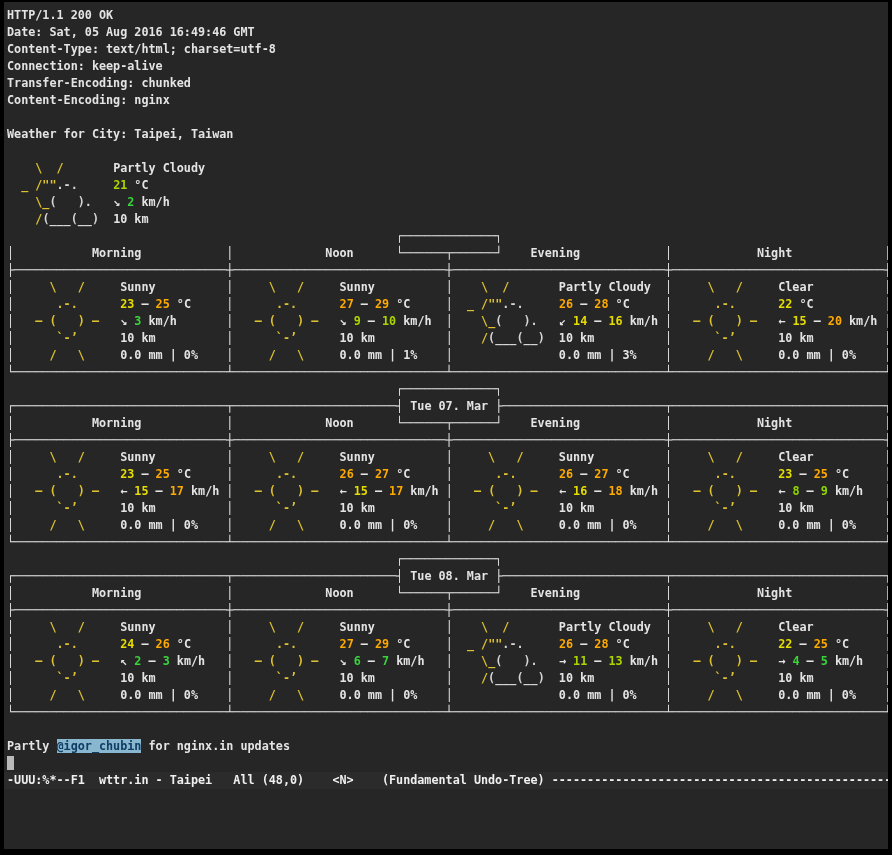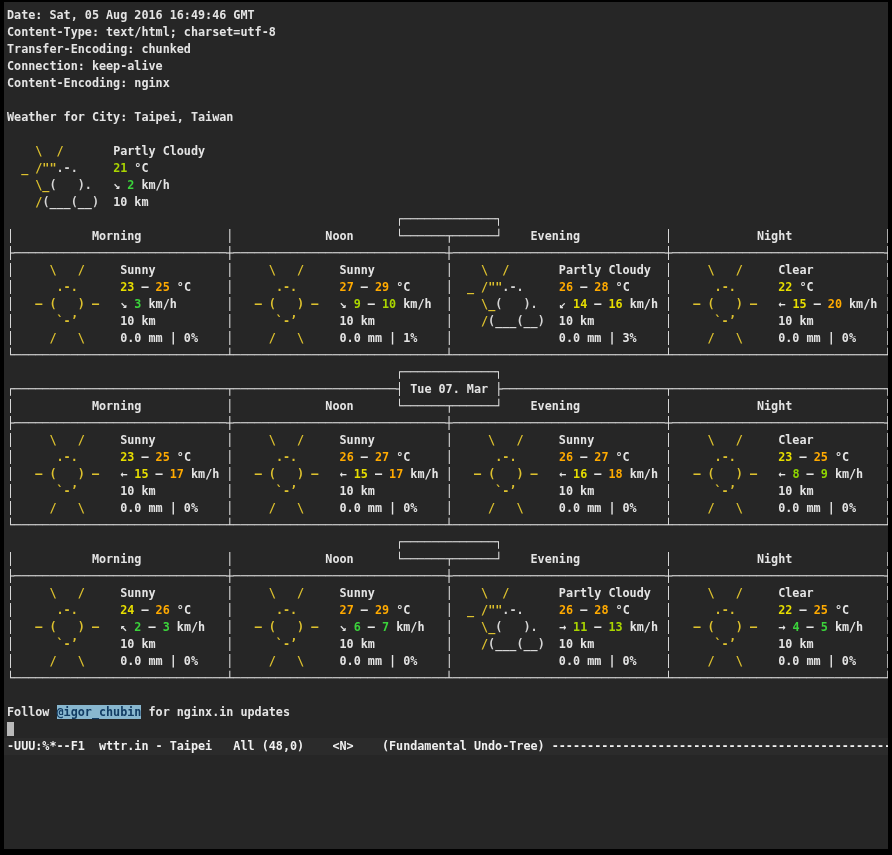--- a/index.html
+++ b/index.html
@@ -21,24 +21,25 @@
     margin-left: -3px; padding-left: 3px;
   }
   .echo { height: 16px; }
 </style>
 </head>
 <body>
 
 <div class="frame" style="background: rgb(0, 0, 0);">
   <div id="screen" style="background: rgb(38, 38, 38);">
     <div id="sec-http">
+        <div class="row"><span style="color: rgb(228, 228, 228);">HTTP/1.1 200 OK</span></div>
         <div class="row"><span style="color: rgb(228, 228, 228);">Date: Sat, 05 Aug 2016 16:49:46 GMT</span></div>
         <div class="row"><span style="color: rgb(228, 228, 228);">Content-Type: text/html; charset=utf-8</span></div>
+        <div class="row"><span style="color: rgb(228, 228, 228);">Connection: keep-alive</span></div>
         <div class="row"><span style="color: rgb(228, 228, 228);">Transfer-Encoding: chunked</span></div>
-        <div class="row"><span style="color: rgb(228, 228, 228);">Connection: keep-alive</span></div>
         <div class="row"><span style="color: rgb(228, 228, 228);">Content-Encoding: nginx</span></div>
         <div class="row"><span style="color: rgb(228, 228, 228);"> </span></div>
       </div>
     <div id="sec-city">
         <div class="row"><span style="color: rgb(228, 228, 228);">Weather for City: Taipei, Taiwan</span></div>
         <div class="row"><span style="color: rgb(228, 228, 228);"> </span></div>
       </div>
     <div id="sec-current">
         <div class="row"><span style="color: rgb(228, 228, 228);"> </span><span style="color: rgb(221, 193, 46);">   \  /      </span><span style="color: rgb(228, 228, 228);"> </span><span style="color: rgb(228, 228, 228);">Partly Cloudy</span></div>
         <div class="row"><span style="color: rgb(228, 228, 228);"> </span><span style="color: rgb(221, 193, 46);"> _ /""</span><span style="color: rgb(214, 214, 214);">.-.    </span><span style="color: rgb(228, 228, 228);"> </span><span style="color: rgb(170, 213, 0);">21</span><span style="color: rgb(228, 228, 228);"> °C</span></div>
@@ -64,31 +65,32 @@
           <div class="row"><span style="color: rgb(228, 228, 228);">├──────────────────────────────┼──────────────────────────────┼──────────────────────────────┼──────────────────────────────┤</span></div>
           <div class="row"><span style="color: rgb(228, 228, 228);">│</span><span style="color: rgb(228, 228, 228);"> </span><span style="color: rgb(221, 193, 46);">    \   /    </span><span style="color: rgb(228, 228, 228);"> </span><span style="color: rgb(228, 228, 228);">Sunny</span><span style="color: rgb(228, 228, 228);">          </span><span style="color: rgb(228, 228, 228);">│</span><span style="color: rgb(228, 228, 228);"> </span><span style="color: rgb(221, 193, 46);">    \   /    </span><span style="color: rgb(228, 228, 228);"> </span><span style="color: rgb(228, 228, 228);">Sunny</span><span style="color: rgb(228, 228, 228);">          </span><span style="color: rgb(228, 228, 228);">│</span><span style="color: rgb(228, 228, 228);"> </span><span style="color: rgb(221, 193, 46);">    \   /    </span><span style="color: rgb(228, 228, 228);"> </span><span style="color: rgb(228, 228, 228);">Sunny</span><span style="color: rgb(228, 228, 228);">          </span><span style="color: rgb(228, 228, 228);">│</span><span style="color: rgb(228, 228, 228);"> </span><span style="color: rgb(221, 193, 46);">    \   /    </span><span style="color: rgb(228, 228, 228);"> </span><span style="color: rgb(228, 228, 228);">Clear</span><span style="color: rgb(228, 228, 228);">          </span><span style="color: rgb(228, 228, 228);">│</span></div>
           <div class="row"><span style="color: rgb(228, 228, 228);">│</span><span style="color: rgb(228, 228, 228);"> </span><span style="color: rgb(221, 193, 46);">     .-.     </span><span style="color: rgb(228, 228, 228);"> </span><span style="color: rgb(230, 221, 0);">23</span><span style="color: rgb(228, 228, 228);"> – </span><span style="color: rgb(255, 170, 0);">25</span><span style="color: rgb(228, 228, 228);"> °C</span><span style="color: rgb(228, 228, 228);">     </span><span style="color: rgb(228, 228, 228);">│</span><span style="color: rgb(228, 228, 228);"> </span><span style="color: rgb(221, 193, 46);">     .-.     </span><span style="color: rgb(228, 228, 228);"> </span><span style="color: rgb(255, 170, 0);">26</span><span style="color: rgb(228, 228, 228);"> – </span><span style="color: rgb(255, 170, 0);">27</span><span style="color: rgb(228, 228, 228);"> °C</span><span style="color: rgb(228, 228, 228);">     </span><span style="color: rgb(228, 228, 228);">│</span><span style="color: rgb(228, 228, 228);"> </span><span style="color: rgb(221, 193, 46);">     .-.     </span><span style="color: rgb(228, 228, 228);"> </span><span style="color: rgb(255, 170, 0);">26</span><span style="color: rgb(228, 228, 228);"> – </span><span style="color: rgb(255, 170, 0);">27</span><span style="color: rgb(228, 228, 228);"> °C</span><span style="color: rgb(228, 228, 228);">     </span><span style="color: rgb(228, 228, 228);">│</span><span style="color: rgb(228, 228, 228);"> </span><span style="color: rgb(221, 193, 46);">     .-.     </span><span style="color: rgb(228, 228, 228);"> </span><span style="color: rgb(230, 221, 0);">23</span><span style="color: rgb(228, 228, 228);"> – </span><span style="color: rgb(255, 170, 0);">25</span><span style="color: rgb(228, 228, 228);"> °C</span><span style="color: rgb(228, 228, 228);">     </span><span style="color: rgb(228, 228, 228);">│</span></div>
           <div class="row"><span style="color: rgb(228, 228, 228);">│</span><span style="color: rgb(228, 228, 228);"> </span><span style="color: rgb(221, 193, 46);">  – (   ) –  </span><span style="color: rgb(228, 228, 228);"> </span><span style="color: rgb(228, 228, 228);">← </span><span style="color: rgb(230, 221, 0);">15</span><span style="color: rgb(228, 228, 228);"> – </span><span style="color: rgb(255, 170, 0);">17</span><span style="color: rgb(228, 228, 228);"> km/h</span><span style="color: rgb(228, 228, 228);"> </span><span style="color: rgb(228, 228, 228);">│</span><span style="color: rgb(228, 228, 228);"> </span><span style="color: rgb(221, 193, 46);">  – (   ) –  </span><span style="color: rgb(228, 228, 228);"> </span><span style="color: rgb(228, 228, 228);">← </span><span style="color: rgb(230, 221, 0);">15</span><span style="color: rgb(228, 228, 228);"> – </span><span style="color: rgb(255, 170, 0);">17</span><span style="color: rgb(228, 228, 228);"> km/h</span><span style="color: rgb(228, 228, 228);"> </span><span style="color: rgb(228, 228, 228);">│</span><span style="color: rgb(228, 228, 228);"> </span><span style="color: rgb(221, 193, 46);">  – (   ) –  </span><span style="color: rgb(228, 228, 228);"> </span><span style="color: rgb(228, 228, 228);">← </span><span style="color: rgb(230, 221, 0);">16</span><span style="color: rgb(228, 228, 228);"> – </span><span style="color: rgb(255, 170, 0);">18</span><span style="color: rgb(228, 228, 228);"> km/h</span><span style="color: rgb(228, 228, 228);"> </span><span style="color: rgb(228, 228, 228);">│</span><span style="color: rgb(228, 228, 228);"> </span><span style="color: rgb(221, 193, 46);">  – (   ) –  </span><span style="color: rgb(228, 228, 228);"> </span><span style="color: rgb(228, 228, 228);">← </span><span style="color: rgb(143, 215, 0);">8</span><span style="color: rgb(228, 228, 228);"> – </span><span style="color: rgb(143, 215, 0);">9</span><span style="color: rgb(228, 228, 228);"> km/h</span><span style="color: rgb(228, 228, 228);">   </span><span style="color: rgb(228, 228, 228);">│</span></div>
           <div class="row"><span style="color: rgb(228, 228, 228);">│</span><span style="color: rgb(228, 228, 228);"> </span><span style="color: rgb(221, 193, 46);">     `-’     </span><span style="color: rgb(228, 228, 228);"> </span><span style="color: rgb(228, 228, 228);">10 km</span><span style="color: rgb(228, 228, 228);">          </span><span style="color: rgb(228, 228, 228);">│</span><span style="color: rgb(228, 228, 228);"> </span><span style="color: rgb(221, 193, 46);">     `-’     </span><span style="color: rgb(228, 228, 228);"> </span><span style="color: rgb(228, 228, 228);">10 km</span><span style="color: rgb(228, 228, 228);">          </span><span style="color: rgb(228, 228, 228);">│</span><span style="color: rgb(228, 228, 228);"> </span><span style="color: rgb(221, 193, 46);">     `-’     </span><span style="color: rgb(228, 228, 228);"> </span><span style="color: rgb(228, 228, 228);">10 km</span><span style="color: rgb(228, 228, 228);">          </span><span style="color: rgb(228, 228, 228);">│</span><span style="color: rgb(228, 228, 228);"> </span><span style="color: rgb(221, 193, 46);">     `-’     </span><span style="color: rgb(228, 228, 228);"> </span><span style="color: rgb(228, 228, 228);">10 km</span><span style="color: rgb(228, 228, 228);">          </span><span style="color: rgb(228, 228, 228);">│</span></div>
           <div class="row"><span style="color: rgb(228, 228, 228);">│</span><span style="color: rgb(228, 228, 228);"> </span><span style="color: rgb(221, 193, 46);">    /   \    </span><span style="color: rgb(228, 228, 228);"> </span><span style="color: rgb(228, 228, 228);">0.0 mm | 0%</span><span style="color: rgb(228, 228, 228);">    </span><span style="color: rgb(228, 228, 228);">│</span><span style="color: rgb(228, 228, 228);"> </span><span style="color: rgb(221, 193, 46);">    /   \    </span><span style="color: rgb(228, 228, 228);"> </span><span style="color: rgb(228, 228, 228);">0.0 mm | 0%</span><span style="color: rgb(228, 228, 228);">    </span><span style="color: rgb(228, 228, 228);">│</span><span style="color: rgb(228, 228, 228);"> </span><span style="color: rgb(221, 193, 46);">    /   \    </span><span style="color: rgb(228, 228, 228);"> </span><span style="color: rgb(228, 228, 228);">0.0 mm | 0%</span><span style="color: rgb(228, 228, 228);">    </span><span style="color: rgb(228, 228, 228);">│</span><span style="color: rgb(228, 228, 228);"> </span><span style="color: rgb(221, 193, 46);">    /   \    </span><span style="color: rgb(228, 228, 228);"> </span><span style="color: rgb(228, 228, 228);">0.0 mm | 0%</span><span style="color: rgb(228, 228, 228);">    </span><span style="color: rgb(228, 228, 228);">│</span></div>
           <div class="row"><span style="color: rgb(228, 228, 228);">└──────────────────────────────┴──────────────────────────────┴──────────────────────────────┴──────────────────────────────┘</span></div>
         </div>
         <div>
           <div class="row"><span style="color: rgb(228, 228, 228);">                                                       ┌─────────────┐</span></div>
+          <div class="row"><span style="color: rgb(228, 228, 228);">┌──────────────────────────────┬───────────────────────┤</span><span style="color: rgb(228, 228, 228);"> Tue 08. Mar </span><span style="color: rgb(228, 228, 228);">├───────────────────────┬──────────────────────────────┐</span></div>
           <div class="row"><span style="color: rgb(228, 228, 228);">│</span><span style="color: rgb(228, 228, 228);">           Morning            </span><span style="color: rgb(228, 228, 228);">│</span><span style="color: rgb(228, 228, 228);">             Noon      </span><span style="color: rgb(228, 228, 228);">└──────┬──────┘</span><span style="color: rgb(228, 228, 228);">    Evening            </span><span style="color: rgb(228, 228, 228);">│</span><span style="color: rgb(228, 228, 228);">            Night             </span><span style="color: rgb(228, 228, 228);">│</span></div>
           <div class="row"><span style="color: rgb(228, 228, 228);">├──────────────────────────────┼──────────────────────────────┼──────────────────────────────┼──────────────────────────────┤</span></div>
           <div class="row"><span style="color: rgb(228, 228, 228);">│</span><span style="color: rgb(228, 228, 228);"> </span><span style="color: rgb(221, 193, 46);">    \   /    </span><span style="color: rgb(228, 228, 228);"> </span><span style="color: rgb(228, 228, 228);">Sunny</span><span style="color: rgb(228, 228, 228);">          </span><span style="color: rgb(228, 228, 228);">│</span><span style="color: rgb(228, 228, 228);"> </span><span style="color: rgb(221, 193, 46);">    \   /    </span><span style="color: rgb(228, 228, 228);"> </span><span style="color: rgb(228, 228, 228);">Sunny</span><span style="color: rgb(228, 228, 228);">          </span><span style="color: rgb(228, 228, 228);">│</span><span style="color: rgb(228, 228, 228);"> </span><span style="color: rgb(221, 193, 46);">   \  /      </span><span style="color: rgb(228, 228, 228);"> </span><span style="color: rgb(228, 228, 228);">Partly Cloudy</span><span style="color: rgb(228, 228, 228);">  </span><span style="color: rgb(228, 228, 228);">│</span><span style="color: rgb(228, 228, 228);"> </span><span style="color: rgb(221, 193, 46);">    \   /    </span><span style="color: rgb(228, 228, 228);"> </span><span style="color: rgb(228, 228, 228);">Clear</span><span style="color: rgb(228, 228, 228);">          </span><span style="color: rgb(228, 228, 228);">│</span></div>
           <div class="row"><span style="color: rgb(228, 228, 228);">│</span><span style="color: rgb(228, 228, 228);"> </span><span style="color: rgb(221, 193, 46);">     .-.     </span><span style="color: rgb(228, 228, 228);"> </span><span style="color: rgb(230, 221, 0);">24</span><span style="color: rgb(228, 228, 228);"> – </span><span style="color: rgb(255, 170, 0);">26</span><span style="color: rgb(228, 228, 228);"> °C</span><span style="color: rgb(228, 228, 228);">     </span><span style="color: rgb(228, 228, 228);">│</span><span style="color: rgb(228, 228, 228);"> </span><span style="color: rgb(221, 193, 46);">     .-.     </span><span style="color: rgb(228, 228, 228);"> </span><span style="color: rgb(255, 170, 0);">27</span><span style="color: rgb(228, 228, 228);"> – </span><span style="color: rgb(255, 170, 0);">29</span><span style="color: rgb(228, 228, 228);"> °C</span><span style="color: rgb(228, 228, 228);">     </span><span style="color: rgb(228, 228, 228);">│</span><span style="color: rgb(228, 228, 228);"> </span><span style="color: rgb(221, 193, 46);"> _ /""</span><span style="color: rgb(214, 214, 214);">.-.    </span><span style="color: rgb(228, 228, 228);"> </span><span style="color: rgb(255, 170, 0);">26</span><span style="color: rgb(228, 228, 228);"> – </span><span style="color: rgb(255, 170, 0);">28</span><span style="color: rgb(228, 228, 228);"> °C</span><span style="color: rgb(228, 228, 228);">     </span><span style="color: rgb(228, 228, 228);">│</span><span style="color: rgb(228, 228, 228);"> </span><span style="color: rgb(221, 193, 46);">     .-.     </span><span style="color: rgb(228, 228, 228);"> </span><span style="color: rgb(230, 221, 0);">22</span><span style="color: rgb(228, 228, 228);"> – </span><span style="color: rgb(255, 170, 0);">25</span><span style="color: rgb(228, 228, 228);"> °C</span><span style="color: rgb(228, 228, 228);">     </span><span style="color: rgb(228, 228, 228);">│</span></div>
           <div class="row"><span style="color: rgb(228, 228, 228);">│</span><span style="color: rgb(228, 228, 228);"> </span><span style="color: rgb(221, 193, 46);">  – (   ) –  </span><span style="color: rgb(228, 228, 228);"> </span><span style="color: rgb(228, 228, 228);">↖ </span><span style="color: rgb(59, 211, 59);">2</span><span style="color: rgb(228, 228, 228);"> – </span><span style="color: rgb(59, 211, 59);">3</span><span style="color: rgb(228, 228, 228);"> km/h</span><span style="color: rgb(228, 228, 228);">   </span><span style="color: rgb(228, 228, 228);">│</span><span style="color: rgb(228, 228, 228);"> </span><span style="color: rgb(221, 193, 46);">  – (   ) –  </span><span style="color: rgb(228, 228, 228);"> </span><span style="color: rgb(228, 228, 228);">↘ </span><span style="color: rgb(59, 211, 59);">6</span><span style="color: rgb(228, 228, 228);"> – </span><span style="color: rgb(59, 211, 59);">7</span><span style="color: rgb(228, 228, 228);"> km/h</span><span style="color: rgb(228, 228, 228);">   </span><span style="color: rgb(228, 228, 228);">│</span><span style="color: rgb(228, 228, 228);"> </span><span style="color: rgb(221, 193, 46);">   \_</span><span style="color: rgb(214, 214, 214);">(   ).  </span><span style="color: rgb(228, 228, 228);"> </span><span style="color: rgb(228, 228, 228);">→ </span><span style="color: rgb(170, 213, 0);">11</span><span style="color: rgb(228, 228, 228);"> – </span><span style="color: rgb(170, 213, 0);">13</span><span style="color: rgb(228, 228, 228);"> km/h</span><span style="color: rgb(228, 228, 228);"> </span><span style="color: rgb(228, 228, 228);">│</span><span style="color: rgb(228, 228, 228);"> </span><span style="color: rgb(221, 193, 46);">  – (   ) –  </span><span style="color: rgb(228, 228, 228);"> </span><span style="color: rgb(228, 228, 228);">→ </span><span style="color: rgb(59, 211, 59);">4</span><span style="color: rgb(228, 228, 228);"> – </span><span style="color: rgb(59, 211, 59);">5</span><span style="color: rgb(228, 228, 228);"> km/h</span><span style="color: rgb(228, 228, 228);">   </span><span style="color: rgb(228, 228, 228);">│</span></div>
           <div class="row"><span style="color: rgb(228, 228, 228);">│</span><span style="color: rgb(228, 228, 228);"> </span><span style="color: rgb(221, 193, 46);">     `-’     </span><span style="color: rgb(228, 228, 228);"> </span><span style="color: rgb(228, 228, 228);">10 km</span><span style="color: rgb(228, 228, 228);">          </span><span style="color: rgb(228, 228, 228);">│</span><span style="color: rgb(228, 228, 228);"> </span><span style="color: rgb(221, 193, 46);">     `-’     </span><span style="color: rgb(228, 228, 228);"> </span><span style="color: rgb(228, 228, 228);">10 km</span><span style="color: rgb(228, 228, 228);">          </span><span style="color: rgb(228, 228, 228);">│</span><span style="color: rgb(228, 228, 228);"> </span><span style="color: rgb(221, 193, 46);">   /</span><span style="color: rgb(214, 214, 214);">(___(__) </span><span style="color: rgb(228, 228, 228);"> </span><span style="color: rgb(228, 228, 228);">10 km</span><span style="color: rgb(228, 228, 228);">          </span><span style="color: rgb(228, 228, 228);">│</span><span style="color: rgb(228, 228, 228);"> </span><span style="color: rgb(221, 193, 46);">     `-’     </span><span style="color: rgb(228, 228, 228);"> </span><span style="color: rgb(228, 228, 228);">10 km</span><span style="color: rgb(228, 228, 228);">          </span><span style="color: rgb(228, 228, 228);">│</span></div>
           <div class="row"><span style="color: rgb(228, 228, 228);">│</span><span style="color: rgb(228, 228, 228);"> </span><span style="color: rgb(221, 193, 46);">    /   \    </span><span style="color: rgb(228, 228, 228);"> </span><span style="color: rgb(228, 228, 228);">0.0 mm | 0%</span><span style="color: rgb(228, 228, 228);">    </span><span style="color: rgb(228, 228, 228);">│</span><span style="color: rgb(228, 228, 228);"> </span><span style="color: rgb(221, 193, 46);">    /   \    </span><span style="color: rgb(228, 228, 228);"> </span><span style="color: rgb(228, 228, 228);">0.0 mm | 0%</span><span style="color: rgb(228, 228, 228);">    </span><span style="color: rgb(228, 228, 228);">│</span><span style="color: rgb(228, 228, 228);"> </span><span style="color: rgb(214, 214, 214);">             </span><span style="color: rgb(228, 228, 228);"> </span><span style="color: rgb(228, 228, 228);">0.0 mm | 0%</span><span style="color: rgb(228, 228, 228);">    </span><span style="color: rgb(228, 228, 228);">│</span><span style="color: rgb(228, 228, 228);"> </span><span style="color: rgb(221, 193, 46);">    /   \    </span><span style="color: rgb(228, 228, 228);"> </span><span style="color: rgb(228, 228, 228);">0.0 mm | 0%</span><span style="color: rgb(228, 228, 228);">    </span><span style="color: rgb(228, 228, 228);">│</span></div>
           <div class="row"><span style="color: rgb(228, 228, 228);">└──────────────────────────────┴──────────────────────────────┴──────────────────────────────┴──────────────────────────────┘</span></div>
         </div>
       </div>
     <div id="sec-footer">
         <div class="row"><span style="color: rgb(228, 228, 228);"> </span></div>
-        <div class="row"><span style="color: rgb(228, 228, 228);">Follow </span><span style="color: rgb(18, 60, 99); background: rgb(136, 183, 207);">@igor_chubin</span><span style="color: rgb(228, 228, 228);"> for nginx.in updates</span></div>
+        <div class="row"><span style="color: rgb(228, 228, 228);">Partly </span><span style="color: rgb(18, 60, 99); background: rgb(136, 183, 207);">@igor_chubin</span><span style="color: rgb(228, 228, 228);"> for nginx.in updates</span></div>
         <div class="row"><span style="color: rgb(228, 228, 228); background: rgb(185, 185, 185);"> </span></div>
       </div>
     <div id="modeline" class="modeline" style="background: rgb(43, 43, 43); color: rgb(240, 240, 240);">-UUU:%*--F1  wttr.in - Taipei   All (48,0)    &lt;N&gt;    (Fundamental Undo-Tree) ------------------------------------------------</div>
     <div class="echo"></div>
   </div>
 </div>
 
 </body></html>

